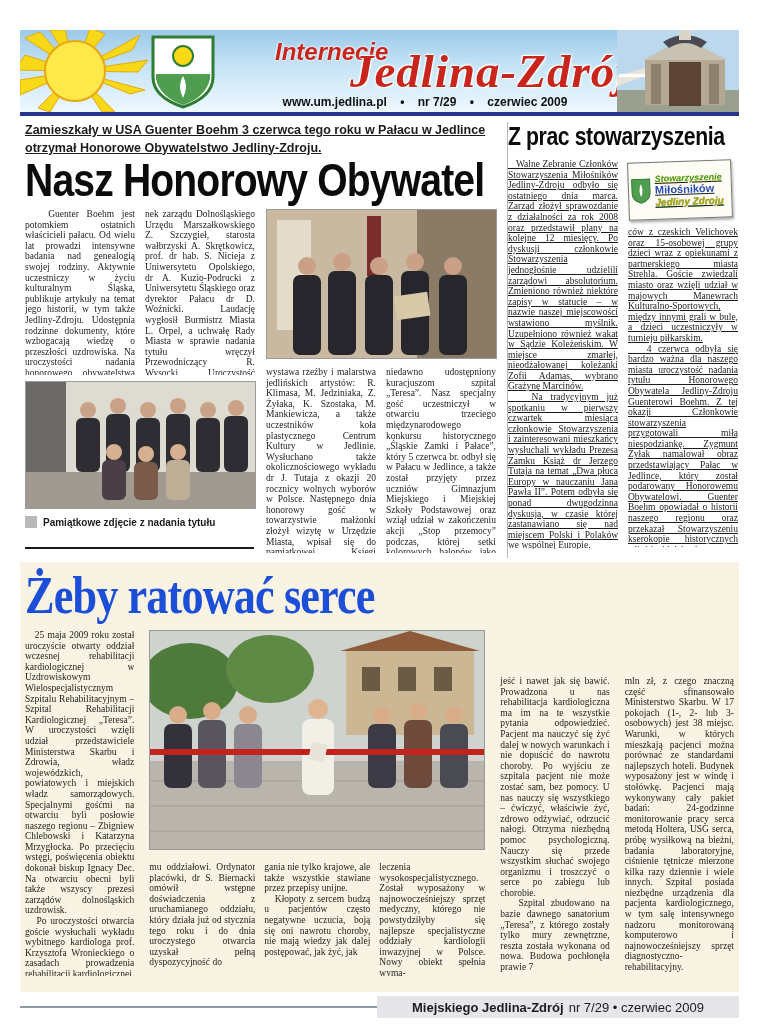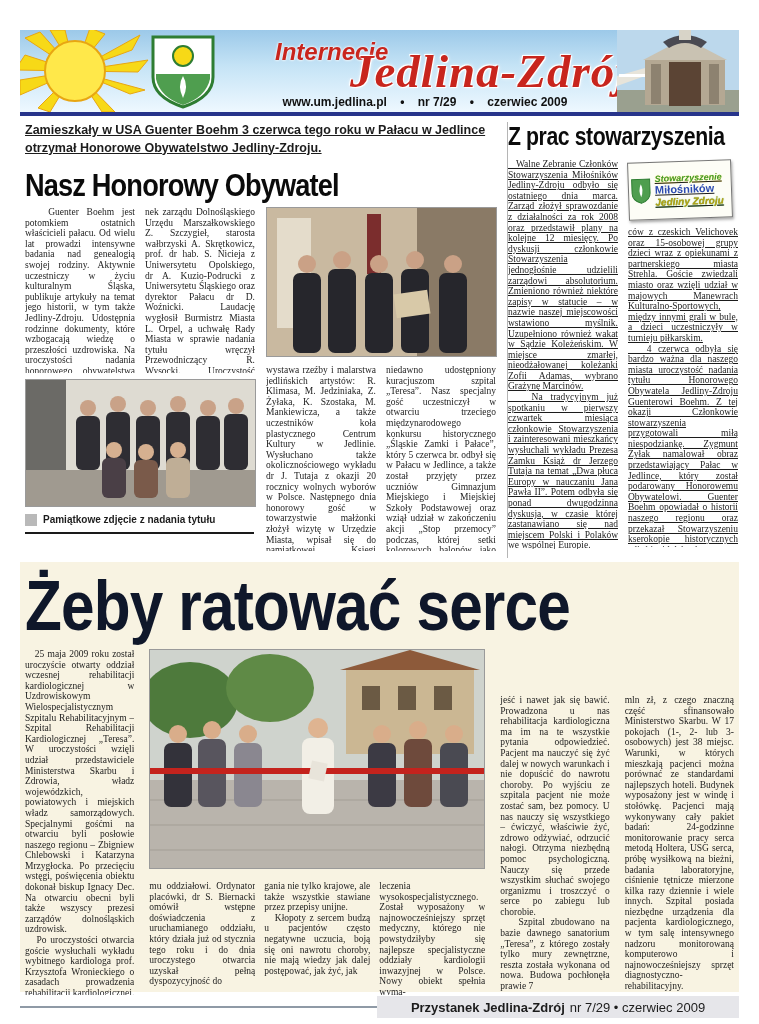--- a/index.html
+++ b/index.html
@@ -21,36 +21,36 @@
   .mast-info{position:absolute;left:230px;bottom:3px;width:350px;text-align:center;
     font-family:"Liberation Sans",sans-serif;font-weight:bold;font-size:12px;color:#111;}
   .mast-info .sep{margin:0 10px;}
   .gazebo{position:absolute;right:0;top:0;}
 
   
   .main{position:absolute;left:25px;top:122px;width:714px;height:436px;display:flex;}
   .left-main{width:472px;}
   .kicker{margin:0;width:470px;font-family:"Liberation Sans",sans-serif;font-weight:bold;
     font-size:12.5px;line-height:1.4;text-decoration:underline;}
-  .headline1{margin:12px 0 6px 0;font-family:"Liberation Sans",sans-serif;font-weight:bold;
-    font-size:32px;line-height:1.0;letter-spacing:-1px;color:#0b0b0b;}
+  .headline1{margin:0 0 6px 0;font-family:"Liberation Sans",sans-serif;font-weight:bold;
+    font-size:46px;line-height:1.0;letter-spacing:-1px;color:#0b0b0b;}
   .cond{display:inline-block;transform:scaleX(0.85);transform-origin:0 50%;white-space:nowrap;}
   .art1-grid{display:flex;gap:10px;}
   .half{width:231px;}
   .cols2{display:flex;gap:10px;}
   .coltext{width:110px;font-size:9.5px;line-height:10.6px;text-align:justify;
     white-space:pre-line;overflow:hidden;}
   .a1c12{height:166px;}
   .a1c34{height:186px;}
   figure{margin:0;}
   .photo-frame{border:1px solid #9a9a9a;background:#ddd;overflow:hidden;}
   .ph1{width:229px;height:148px;margin-bottom:4px;}
   .ph2{width:229px;height:126px;margin-top:6px;}
-  .caption-row{display:flex;gap:6px;margin-top:3px;
-    border-bottom:2px solid #1a1a1a;padding-bottom:6px;width:229px;}
+  .caption-row{display:flex;align-items:center;gap:6px;margin-top:3px;
+    border-bottom:2px solid #1a1a1a;padding-bottom:19px;width:229px;}
   .caption-sq{width:12px;height:12px;background:#b9b9b9;flex:0 0 auto;}
   .caption-text{font-family:"Liberation Sans",sans-serif;font-weight:bold;font-size:10px;}
 
   
   .sidebar{width:232px;margin-left:10px;border-left:1px solid #b5b5b5;text-decoration:underline;}
   .sidebar h2{margin:0 0 8px 0;font-family:"Liberation Sans",sans-serif;font-weight:bold;
     font-size:25px;letter-spacing:-0.5px;color:#0b0b0b;}
   .sidebar-cols{display:flex;gap:10px;}
   .sbcol{width:110px;height:390px;font-size:9.5px;line-height:10.6px;text-align:justify;
     white-space:pre-line;overflow:hidden;}
@@ -58,22 +58,22 @@
     transform:rotate(-2deg);box-shadow:1px 2px 3px rgba(0,0,0,.35);
     display:flex;align-items:center;gap:4px;padding:2px;margin:2px 0 8px 0;box-sizing:border-box;}
   .badge-lines{font-family:"Liberation Sans",sans-serif;font-weight:bold;line-height:1.15;}
   .badge-l1{font-style:italic;font-size:9px;color:#3f9a2e;text-shadow:0 0 1px #ffe24a;}
   .badge-l2{font-size:11px;color:#2c4bb0;}
   .badge-l3{font-style:italic;font-size:10px;color:#b8a014;text-shadow:0 0 1px #3f9a2e;}
 
   
   .article2{position:absolute;left:20px;top:562px;width:719px;height:430px;
     background:#f8f3e2;padding:6px 5px 0 5px;box-sizing:border-box;}
-  .headline2{margin:2px 0 8px 0;font-family:Liberation Sans, sans-serif;font-weight:bold;
-    font-size:71px;line-height:1.0;letter-spacing:-1px;color:#0f172a;}
+  .headline2{margin:2px 0 8px 0;font-family:Liberation Serif, serif;font-weight:bold;
+    font-size:52px;line-height:1.0;letter-spacing:-1px;color:#1d4ed8;}
   .art2-grid{display:flex;gap:15px;}
   .a2col{width:118px;font-size:9.5px;line-height:10.6px;text-align:justify;
     white-space:pre-line;overflow:hidden;}
   .a2c1{height:346px;}
   .a2-mid{width:336px;font-family:Liberation Serif, serif;}
   .ph3{width:334px;height:218px;}
   .a2-bottomcols{display:flex;gap:9px;margin-top:8px;}
   .a2bc{width:106px;height:114px;font-size:9.5px;line-height:10.6px;text-align:justify;
     white-space:pre-line;overflow:hidden;}
   .a2c56{height:300px;margin-top:46px;}
@@ -290,18 +290,18 @@
       </div>
       <div class="a2col a2c56">jeść i nawet jak się bawić. Prowadzona u nas rehabilitacja kardiologiczna ma im na te wszystkie pytania odpowiedzieć. Pacjent ma nauczyć się żyć dalej w nowych warunkach i nie dopuścić do nawrotu choroby. Po wyjściu ze szpitala pacjent nie może zostać sam, bez pomocy. U nas nauczy się wszystkiego – ćwiczyć, właściwie żyć, zdrowo odżywiać, odrzucić nałogi. Otrzyma niezbędną pomoc psychologiczną. Nauczy się przede wszystkim słuchać swojego organizmu i troszczyć o serce po zabiegu lub chorobie.
 &nbsp;&nbsp;&nbsp;Szpital zbudowano na bazie dawnego sanatorium „Teresa”, z którego zostały tylko mury zewnętrzne, reszta została wykonana od nowa. Budowa pochłonęła prawie 7</div>
       <div class="a2col a2c56">mln zł, z czego znaczną część sfinansowało Ministerstwo Skarbu. W 17 pokojach (1-, 2- lub 3-osobowych) jest 38 miejsc. Warunki, w których mieszkają pacjenci można porównać ze standardami najlepszych hoteli. Budynek wyposażony jest w windę i stołówkę. Pacjenci mają wykonywany cały pakiet badań: 24-godzinne monitorowanie pracy serca metodą Holtera, USG serca, próbę wysiłkową na bieżni, badania laboratoryjne, ciśnienie tętnicze mierzone kilka razy dziennie i wiele innych. Szpital posiada niezbędne urządzenia dla pacjenta kardiologicznego, w tym salę intensywnego nadzoru monitorowaną komputerowo i najnowocześniejszy sprzęt diagnostyczno-rehabilitacyjny.</div>
     </div>
   </section>
 
   <footer class="footer">
     <div class="footer-line"></div>
     <div class="footer-strip">
-      <span class="bold">Przystanek Jedlina-Zdrój</span>
+      <span class="bold">Miejskiego Jedlina-Zdrój</span>
       <span>nr 7/29 • czerwiec 2009</span>
     </div>
   </footer>
 
 </div>
 
 </body></html>

